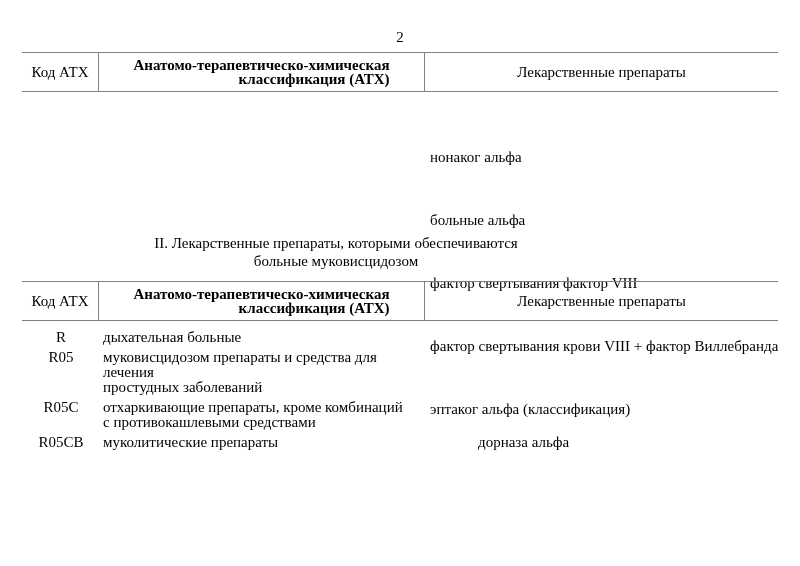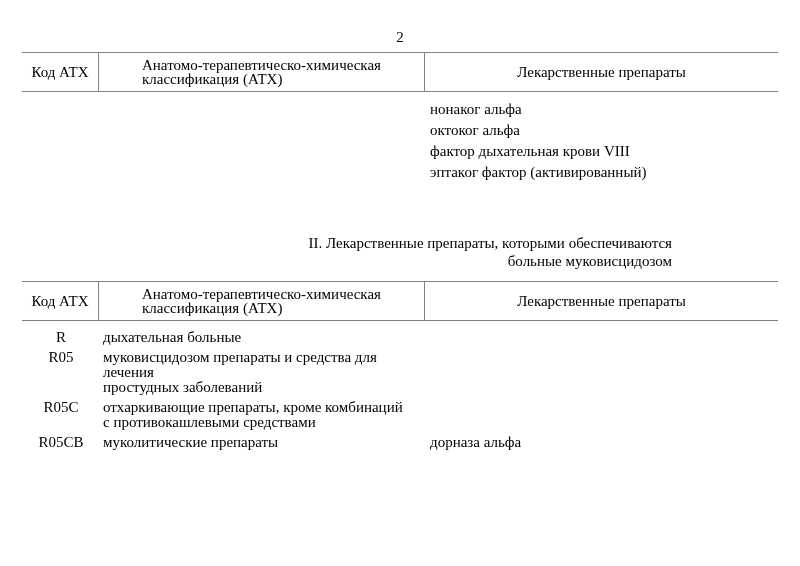--- a/index.html
+++ b/index.html
@@ -36,52 +36,54 @@
   .thead .c1 {
     width: 77px;
     border-right: 1px solid #808080;
     display: flex; align-items: center; justify-content: center;
     line-height: 15px;
   }
   .thead .c2 {
     width: 326px;
     border-right: 1px solid #808080;
     display: flex; align-items: center; justify-content: center;
-    text-align: left;
+    text-align: right;
     line-height: 14px;
     white-space: pre-line;
+    font-weight: bold;
   }
   .thead .c3 {
     flex: 1;
     display: flex; align-items: center; justify-content: center;
     line-height: 15px;
     text-align: center;
   }
   .thead-1 { top: 52px; }
   .thead-2 { top: 281px; }
 
   
   .drug-list {
     position: absolute;
     left: 430px;
     top: 102px;
   }
   .drug-list .drug-item {
     line-height: 15px;
     margin-bottom: 6px;
     white-space: nowrap;
+    margin-top: 48px;
   }
 
   
   .section-title {
     position: absolute;
     left: 0;
     top: 234px;
     width: 672px;
-    text-align: right;
+    text-align: center;
     line-height: 18px;
     white-space: pre-line;
   }
 
   
   .tbody {
     position: absolute;
     left: 22px;
     top: 330px;
     width: 756px;
@@ -98,41 +100,43 @@
   }
   .trow .cls {
     width: 326px;
     padding-left: 3px;
     flex: none;
     white-space: pre-line;
   }
   .trow .drug {
     flex: 1;
     padding-left: 4px;
+    margin-left: 48px;
   }
 </style>
 </head>
 <body>
 
 <div class="page">
 
   <div class="page-number">2</div>
 
   <div class="thead thead-1">
     <div class="c1">Код АТХ</div>
     <div class="c2">Анатомо-терапевтическо-химическая
 классификация (АТХ)</div>
     <div class="c3">Лекарственные препараты</div>
   </div>
 
   <div class="drug-list">
     <div class="drug-item">нонаког альфа</div>
-    <div class="drug-item">октоког альфа</div>
-    <div class="drug-item">фактор дыхательная крови VIII</div>
-    <div class="drug-item">эптаког фактор (активированный)</div>
+    <div class="drug-item">больные альфа</div>
+    <div class="drug-item">фактор свертывания фактор VIII</div>
+    <div class="drug-item">фактор свертывания крови VIII + фактор Виллебранда</div>
+    <div class="drug-item">эптаког альфа (классификация)</div>
   </div>
 
   <div class="section-title">II. Лекарственные препараты, которыми обеспечиваются
 больные муковисцидозом</div>
 
   <div class="thead thead-2">
     <div class="c1">Код АТХ</div>
     <div class="c2">Анатомо-терапевтическо-химическая
 классификация (АТХ)</div>
     <div class="c3">Лекарственные препараты</div>

